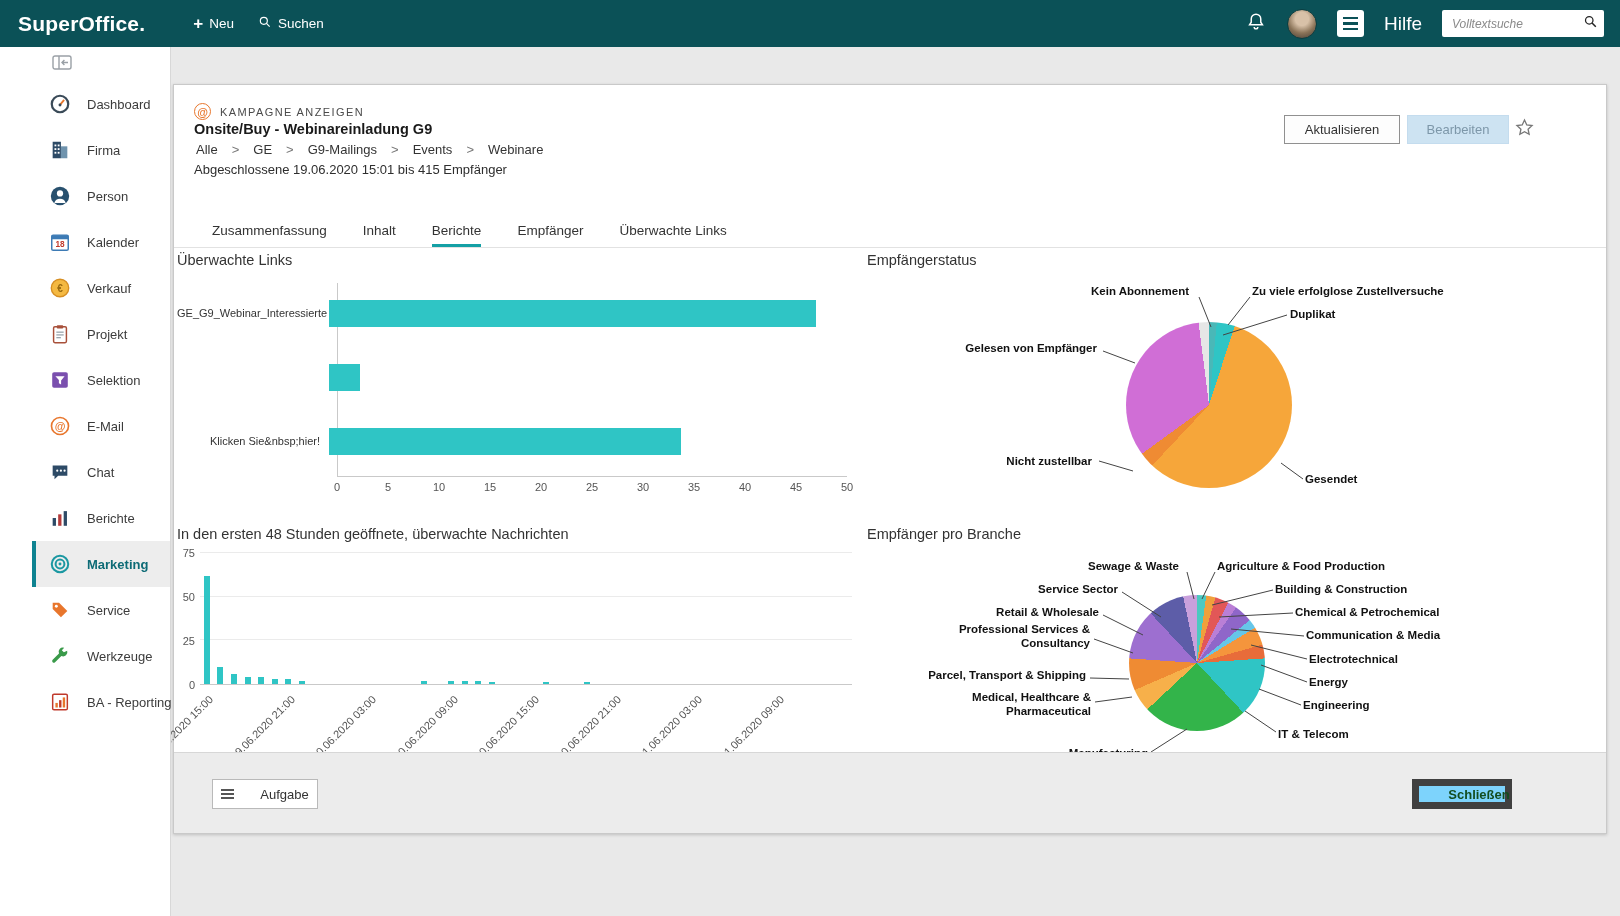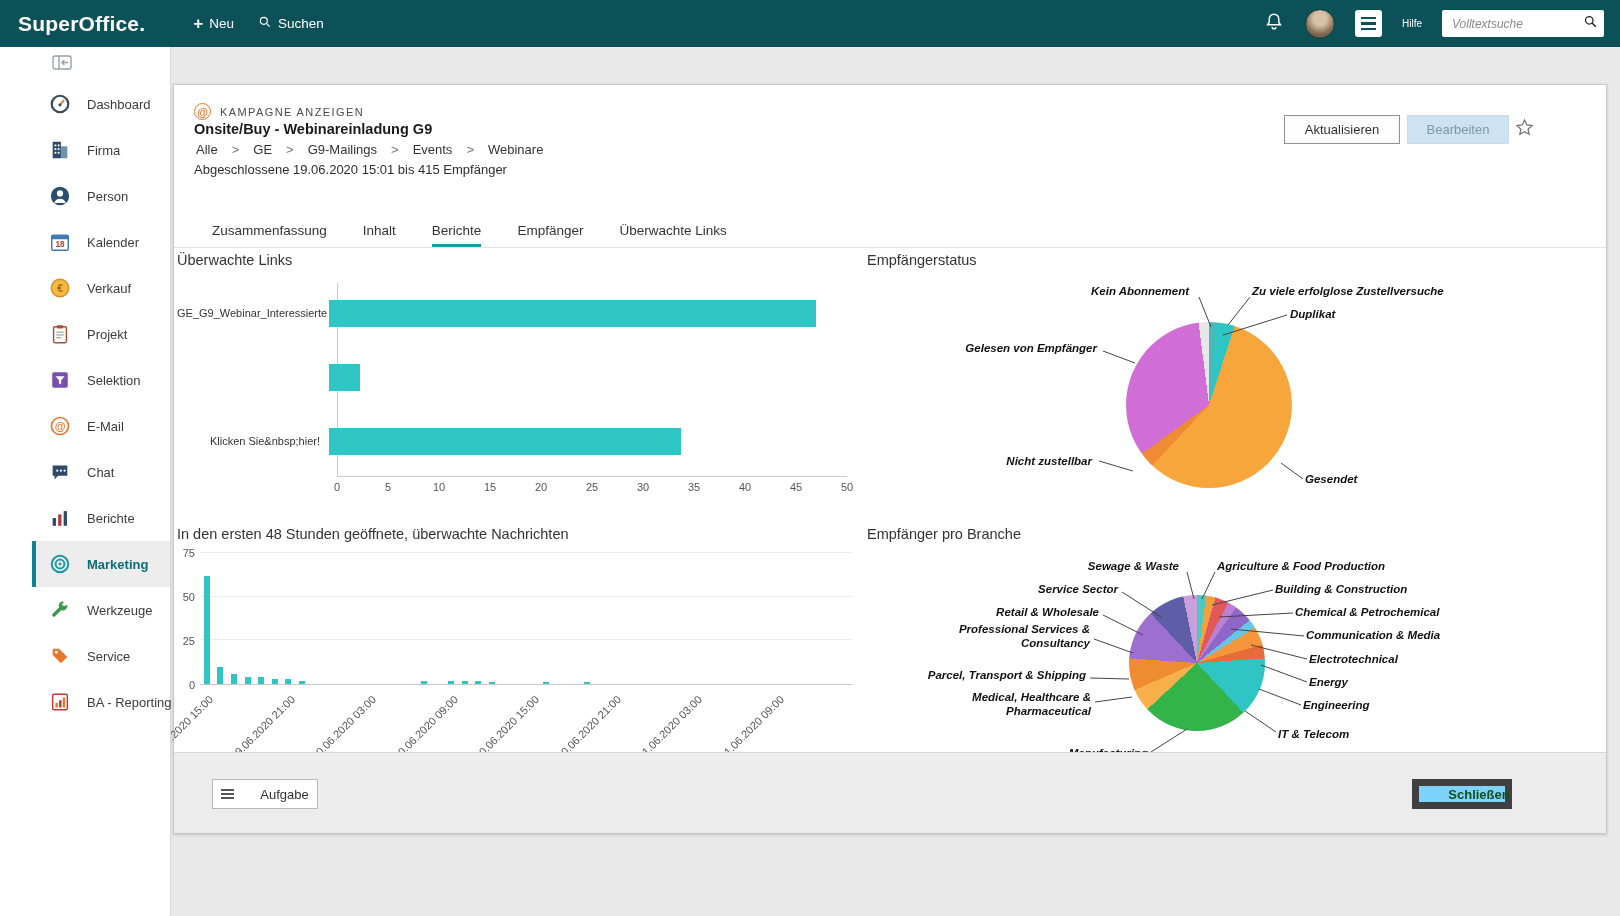--- a/index.html
+++ b/index.html
@@ -16,21 +16,21 @@
   .nav-new { margin-left:48px; }
   .nav-search { margin-left:24px; }
   .plus-glyph { font-size:17px; font-weight:bold; line-height:1; }
   .top-right { margin-left:auto; display:flex; align-items:center; gap:20px; margin-right:16px; }
   .avatar { width:30px; height:30px; border-radius:50%;
     background:radial-gradient(circle at 50% 32%, #d8c1a8 28%, #8a7358 60%, #4a4038 95%);
     border:1px solid #0a3e42; cursor:pointer; }
   .menu-box { width:27px; height:27px; background:#fff; border-radius:3px; display:flex;
     flex-direction:column; justify-content:center; align-items:center; gap:3px; cursor:pointer; }
   .menu-box i { display:block; width:15px; height:2.5px; background:#0b5157; }
-  .hilfe { font-size:10px; cursor:pointer; }
+  .hilfe { font-size:19px; cursor:pointer; }
   .volltext { width:162px; height:27px; background:#fff; border-radius:2px; display:flex;
     align-items:center; padding:0 6px 0 8px; }
   .volltext input { border:none; outline:none; flex:1; min-width:0; font-size:12px;
     font-style:italic; color:#333; font-family:"Liberation Sans", sans-serif; background:transparent; }
   .volltext input::placeholder { color:#8a8a8a; font-style:italic; }
 
   
   .sidebar { position:absolute; top:47px; left:0; width:171px; bottom:0; background:#fff;
     border-right:1px solid #d8d8d8; z-index:10;padding-left:32px; }
   .collapse-row { height:34px; display:flex; align-items:center; padding-left:20px; cursor:pointer; }
@@ -87,21 +87,21 @@
   .vbar { position:absolute; bottom:0; width:6px; transform:translateX(-50%); }
   .vgrid { position:absolute; left:0; right:0; height:1px; background:#ebebeb; }
   .ylabels { position:absolute; left:0; top:6px; width:18px; height:132px; }
   .ytick { position:absolute; right:0; transform:translateY(50%); font-size:11px; color:#555; }
   .xlabels { position:absolute; left:23px; top:141px; width:652px; height:95px; }
   .xtick-outer { position:absolute; top:5px; width:0; height:0; }
   .xtick-inner { position:absolute; right:0; top:0; transform:rotate(-45deg); transform-origin:100% 0;
     white-space:nowrap; font-size:11px; color:#555; }
 
   
-  .pie-panel { position:absolute;font-style:italic; }
+  .pie-panel { position:absolute; }
   .pie { position:absolute; border-radius:50%; }
   .leader-svg { position:absolute; left:0; top:0; pointer-events:none; }
   .pie-label { position:absolute; font-size:11.5px; font-weight:bold; color:#111; line-height:1.2; }
 
   
   .card-footer { position:absolute; left:0; right:0; bottom:0; height:81px; background:#ececec;
     border-top:1px solid #d7d7d7; }
   .btn-task { position:absolute; left:38px; top:26px; width:106px; height:30px; background:#fff;
     border:1px solid #b9b9b9; gap:26px; color:#333; }
   .ham { position:relative; display:block; width:13px; height:2px; background:#555;
@@ -275,33 +275,33 @@
           <circle cx="12" cy="12" r="9" fill="none" stroke="#1b98a2" stroke-width="2.2"></circle>
           <circle cx="12" cy="12" r="4.8" fill="none" stroke="#1b98a2" stroke-width="2.2"></circle>
           <circle cx="12" cy="12" r="1.6" fill="#1b98a2"></circle>
         </svg>
     </span>
     <span class="slabel">Marketing</span>
   </div>
   <div class="side-item">
     <span class="sicon">
       <svg width="22" height="22" viewBox="0 0 24 24">
-          <path d="M19.8 6.2a4.6 4.6 0 0 1-6.3 5.7l-6.9 6.9a1.8 1.8 0 0 1-2.6-2.6l6.9-6.9a4.6 4.6 0 0 1 5.7-6.3l-2.6 2.6 2.2 2.2z" fill="#3a9a4a"></path>
-        </svg>
-    </span>
-    <span class="slabel">Werkzeuge</span>
-  </div>
-  <div class="side-item">
-    <span class="sicon">
-      <svg width="22" height="22" viewBox="0 0 24 24">
           <path d="M4 4h7l9 9-7 7-9-9z" fill="#e8762c"></path>
           <circle cx="8" cy="8" r="1.6" fill="#fff"></circle>
         </svg>
     </span>
     <span class="slabel">Service</span>
+  </div>
+  <div class="side-item">
+    <span class="sicon">
+      <svg width="22" height="22" viewBox="0 0 24 24">
+          <path d="M19.8 6.2a4.6 4.6 0 0 1-6.3 5.7l-6.9 6.9a1.8 1.8 0 0 1-2.6-2.6l6.9-6.9a4.6 4.6 0 0 1 5.7-6.3l-2.6 2.6 2.2 2.2z" fill="#3a9a4a"></path>
+        </svg>
+    </span>
+    <span class="slabel">Werkzeuge</span>
   </div>
   <div class="side-item">
     <span class="sicon">
       <svg width="22" height="22" viewBox="0 0 24 24">
           <rect x="4" y="3.5" width="16" height="17" rx="1.5" fill="#fff" stroke="#c0392b" stroke-width="1.6"></rect>
           <rect x="7" y="13" width="2.6" height="5" fill="#e8762c"></rect>
           <rect x="11" y="10" width="2.6" height="8" fill="#c0392b"></rect>
           <rect x="15" y="7" width="2.6" height="11" fill="#e8762c"></rect>
         </svg>
     </span>

